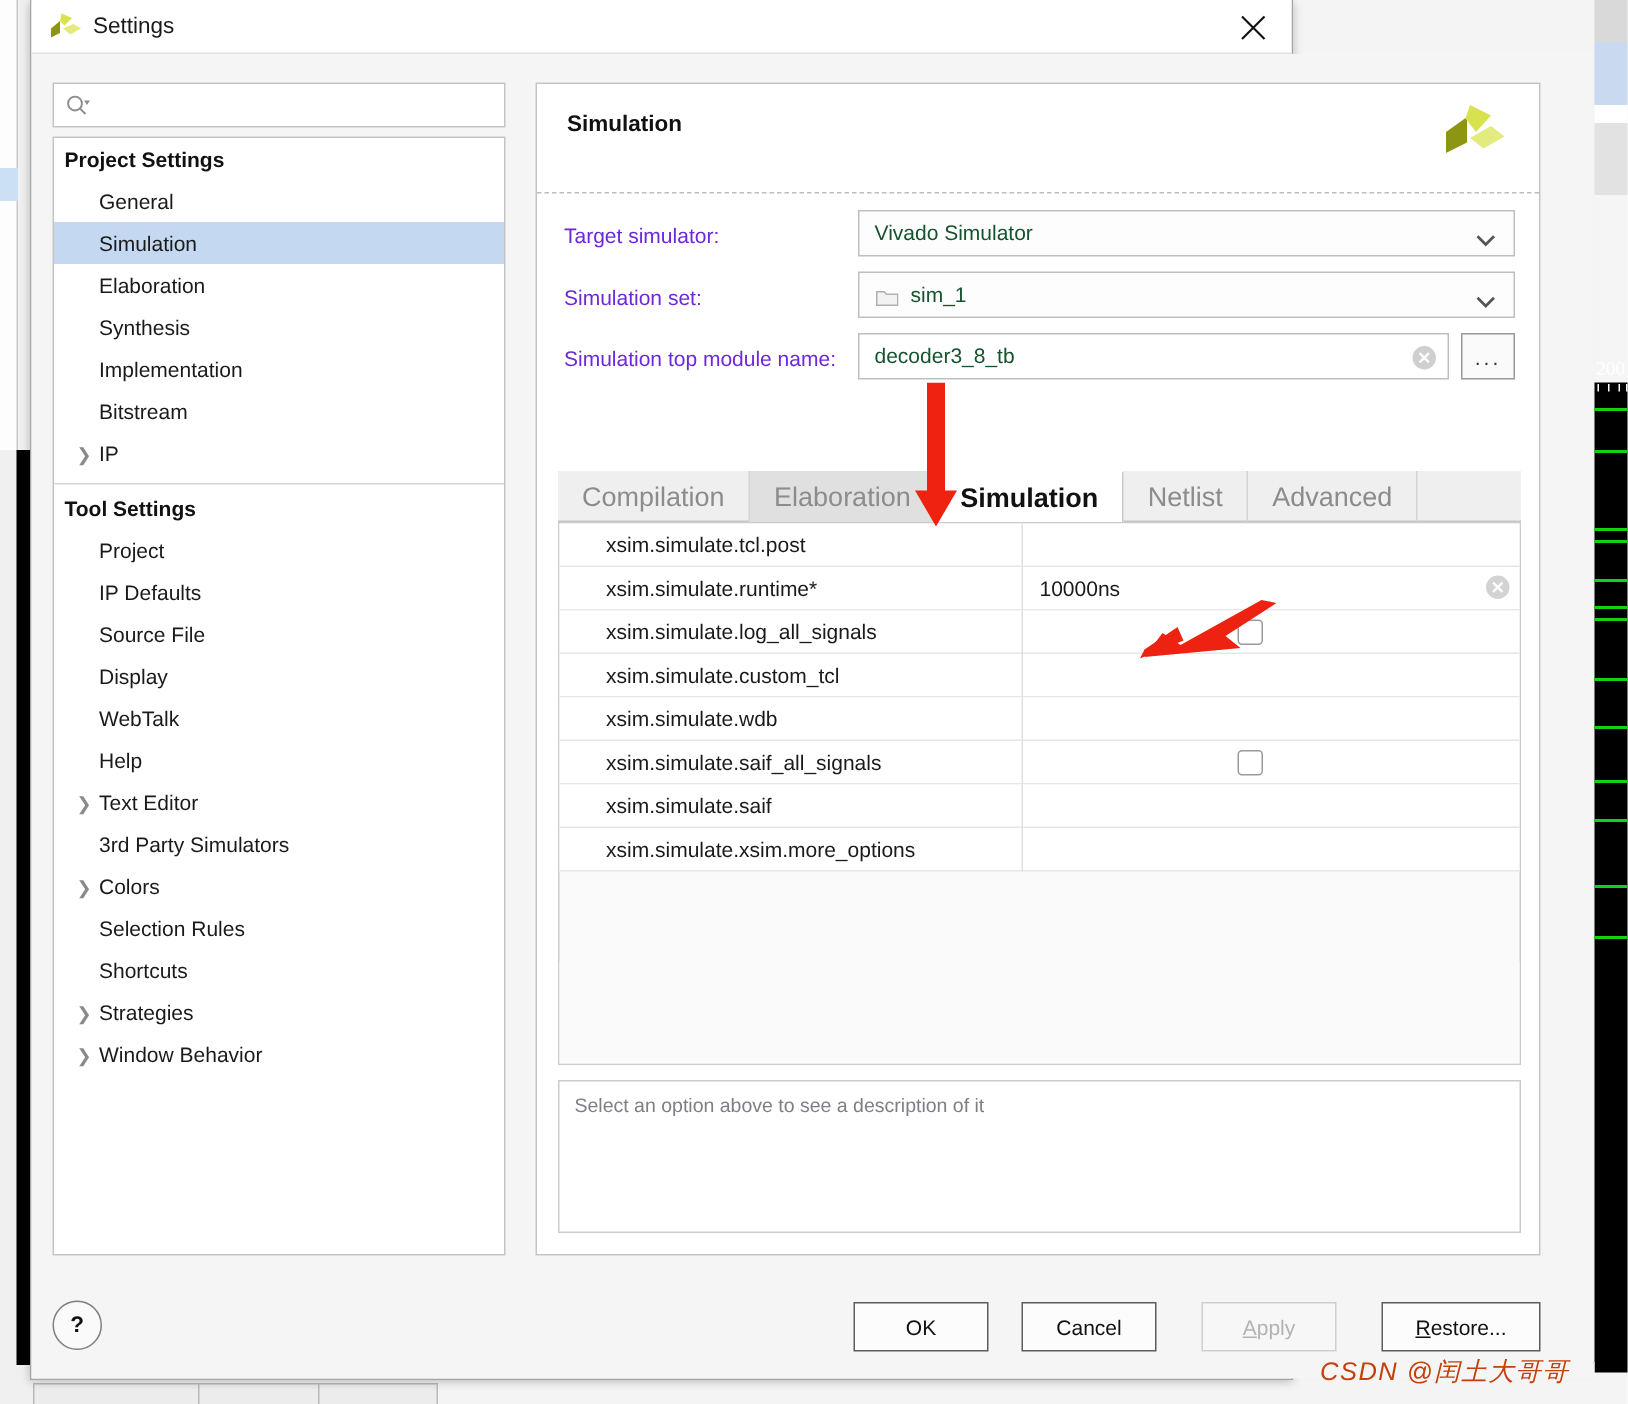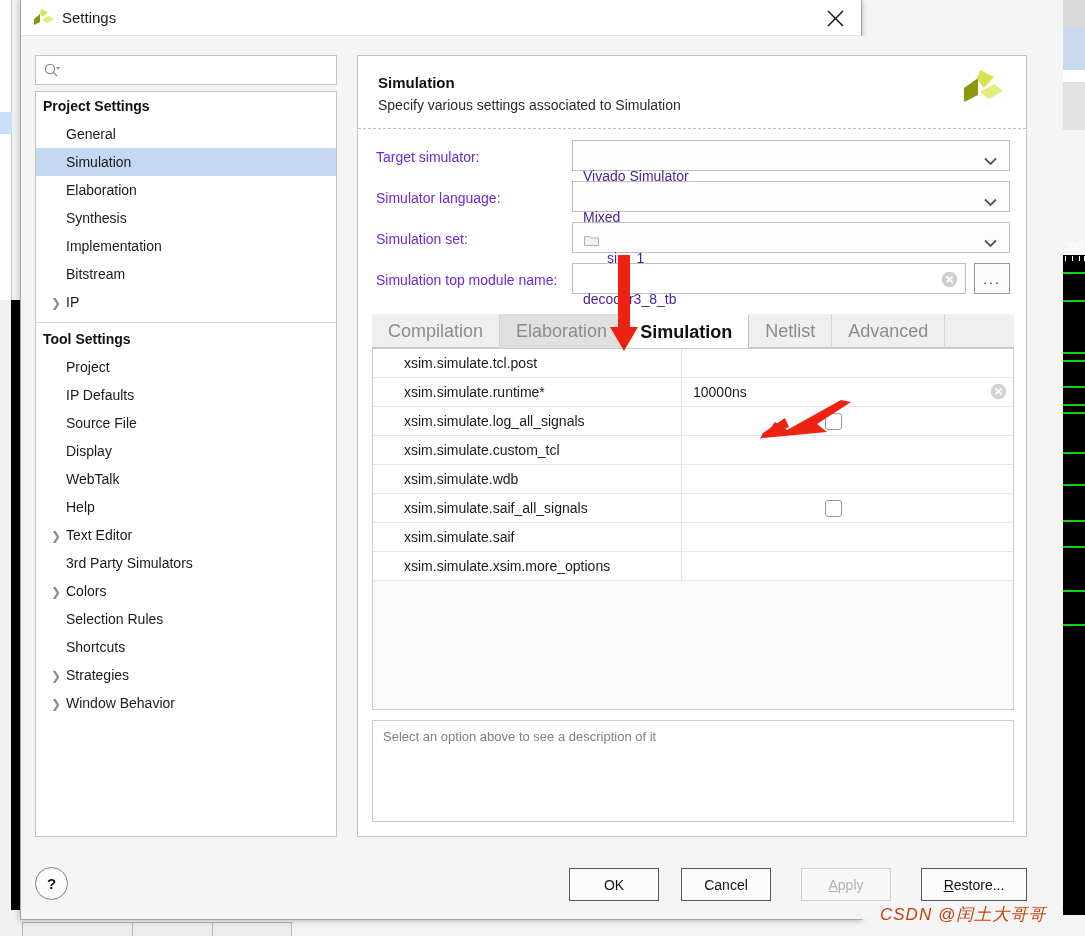--- a/index.html
+++ b/index.html
@@ -63,21 +63,21 @@
   .panel-title { position: absolute; left: 20px; top: 18px; font-size: 15px; font-weight: bold; color: #111; }
   .panel-sub { position: absolute; left: 20px; top: 41px; font-size: 14px; color: #2a2a2a; }
   .panel-logo { position: absolute; right: 22px; top: 10px; width: 48px; height: 48px; }
   .panel-dash { position: absolute; left: 0; top: 72px; width: 100%; border-top: 1px dashed #bdbdbd; }
 
   .form { position: absolute; left: 0; top: 82px; width: 100%; }
   .frow { position: relative; height: 41px; }
   .flabel { position: absolute; left: 18px; top: 11px; font-size: 14px; color: #6d28d9; white-space: nowrap; }
   .fctl { position: absolute; left: 214px; top: 2px; width: 438px; height: 31px; background: #fff; border: 1px solid #bfbfbf; }
   .fctl.combo { background: #fdfdfd; }
-  .fctl .val { position: absolute; left: 10px; top: 6px; font-size: 14px; color: #4c1d95; margin-top: 21px; }
+  .fctl .val { position: absolute; left: 10px; top: 6px; font-size: 14px; color: #14532d; }
   .fctl .val.withicon { left: 34px; }
   .folder-ic { position: absolute; left: 11px; top: 9px; }
   .chev { position: absolute; right: 12px; top: 11px; }
   .fctl.input-wide { left: 214px; width: 394px; }
   .clear-ic { position: absolute; right: 7px; top: 7px; cursor: pointer; }
   .dots-btn { position: absolute; left: 616px; top: 2px; width: 36px; height: 31px; background: #fafafa; border: 1px solid #9a9a9a;
               display: flex; align-items: center; justify-content: center; font-size: 14px; color: #333; letter-spacing: 2px; cursor: pointer; }
 
   
   .tabs { position: absolute; left: 14px; top: 258px; width: 642px; height: 34px; border-bottom: 1px solid #c6c6c6; background: #efefef; }
@@ -261,21 +261,20 @@
           <span class="arrow">❯</span>
           <span>Window Behavior</span>
         </div>
       </div>
     </div>
 
     <div class="panel">
 
       <div class="panel-head">
         <div class="panel-title">Simulation</div>
-        <div class="panel-sub">Specify various settings associated to Simulation</div>
         <div class="panel-logo">
           <svg width="48" height="48" viewBox="0 0 48 48">
             <polygon points="8,22 22,12 22,29 8,36" fill="#8c9612"></polygon>
             <polygon points="24,4 38,11 28,22 21,13" fill="#d8e24e"></polygon>
             <polygon points="24,26 38,18 47,25 33,33" fill="#e3ea7e"></polygon>
           </svg>
         </div>
         <div class="panel-dash"></div>
       </div>
 
@@ -286,31 +285,20 @@
           <div class="fctl combo">
             <span class="val">Vivado Simulator</span>
             <span class="chev">
               <svg width="13" height="9" viewBox="0 0 13 9">
                   <polyline points="1,1.5 6.5,7 12,1.5" fill="none" stroke="#555" stroke-width="1.8"></polyline>
                 </svg>
             </span>
           </div>
         </div>
 
-        <div class="frow">
-          <span class="flabel">Simulator language:</span>
-          <div class="fctl combo">
-            <span class="val">Mixed</span>
-            <span class="chev">
-              <svg width="13" height="9" viewBox="0 0 13 9">
-                  <polyline points="1,1.5 6.5,7 12,1.5" fill="none" stroke="#555" stroke-width="1.8"></polyline>
-                </svg>
-            </span>
-          </div>
-        </div>
 
         <div class="frow">
           <span class="flabel">Simulation set:</span>
           <div class="fctl combo">
             <span class="folder-ic">
               <svg width="15" height="12" viewBox="0 0 15 12">
                 <path d="M0.5 2.5 h5 l1.4 1.6 h7.6 v7.4 h-14 z" fill="#f2f2f2" stroke="#b0b0b0" stroke-width="1"></path>
               </svg>
             </span>
             <span class="val withicon">sim_1</span>

